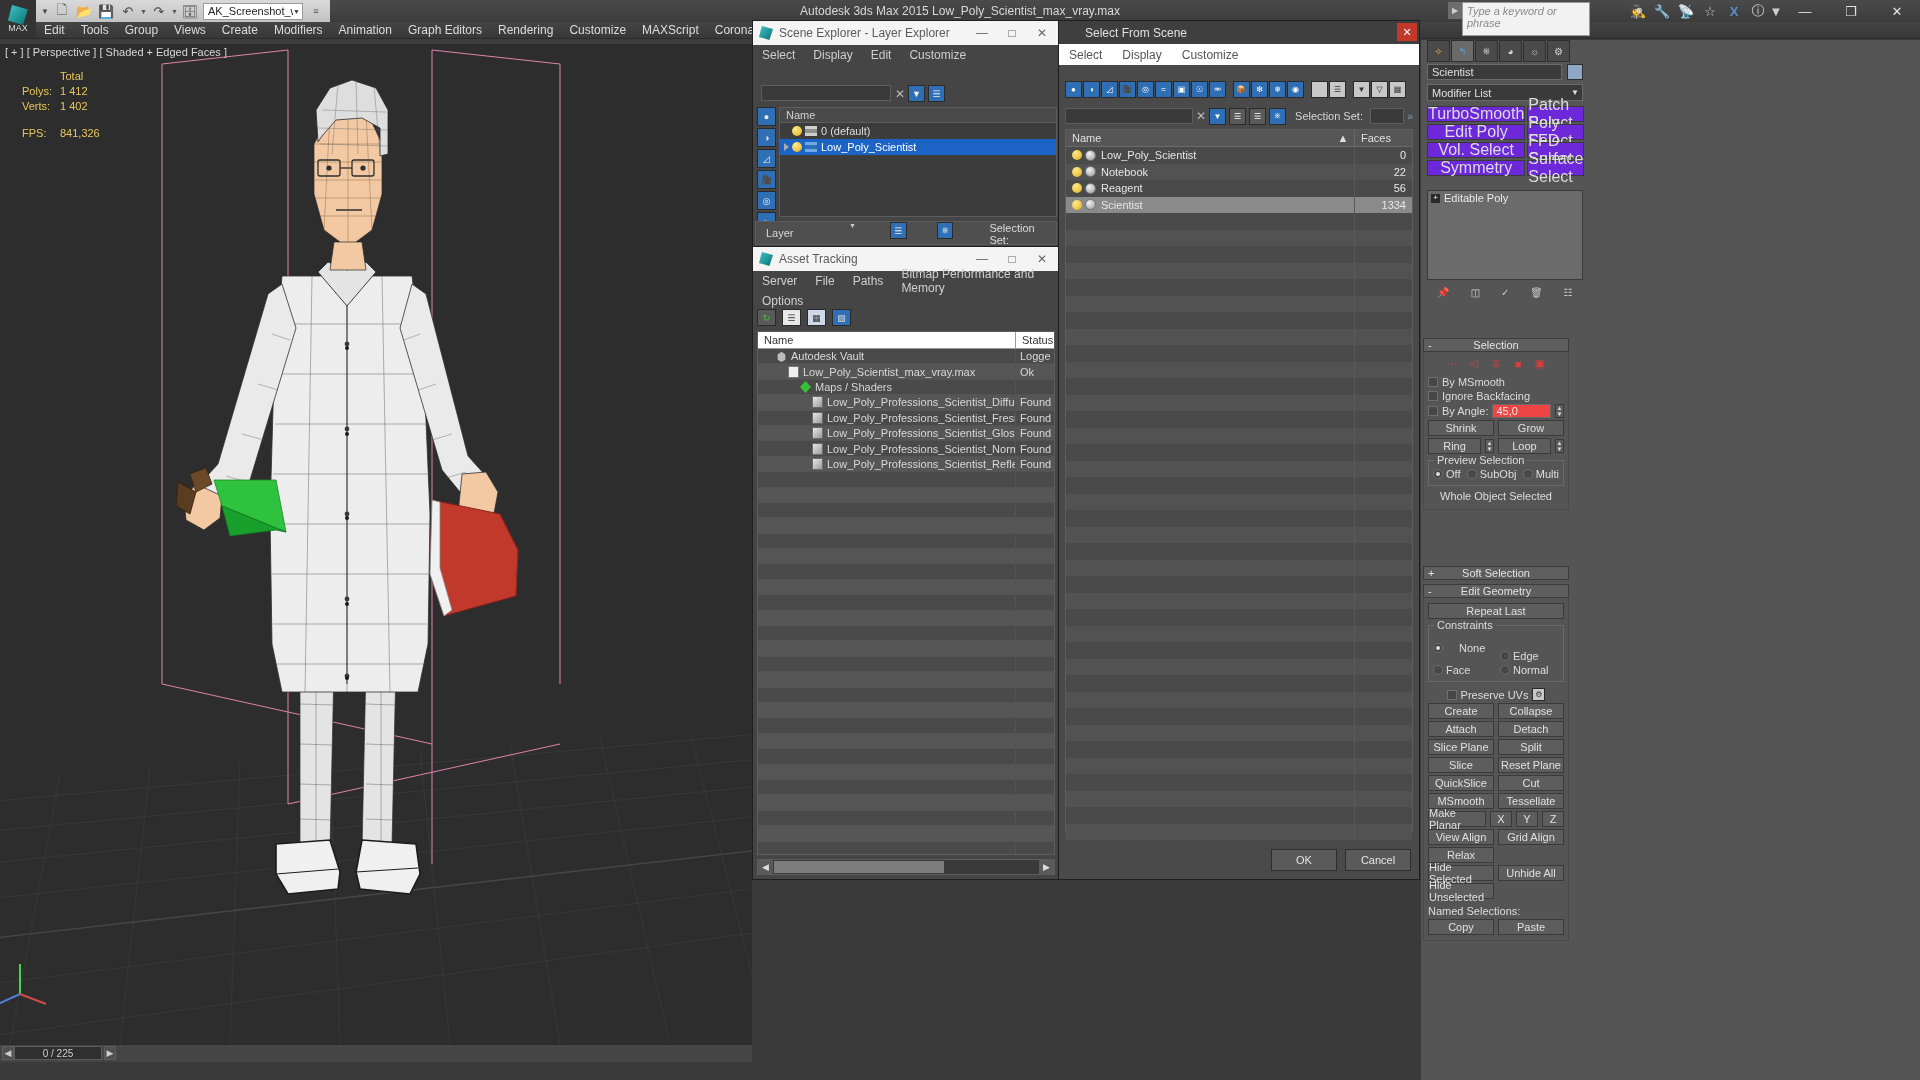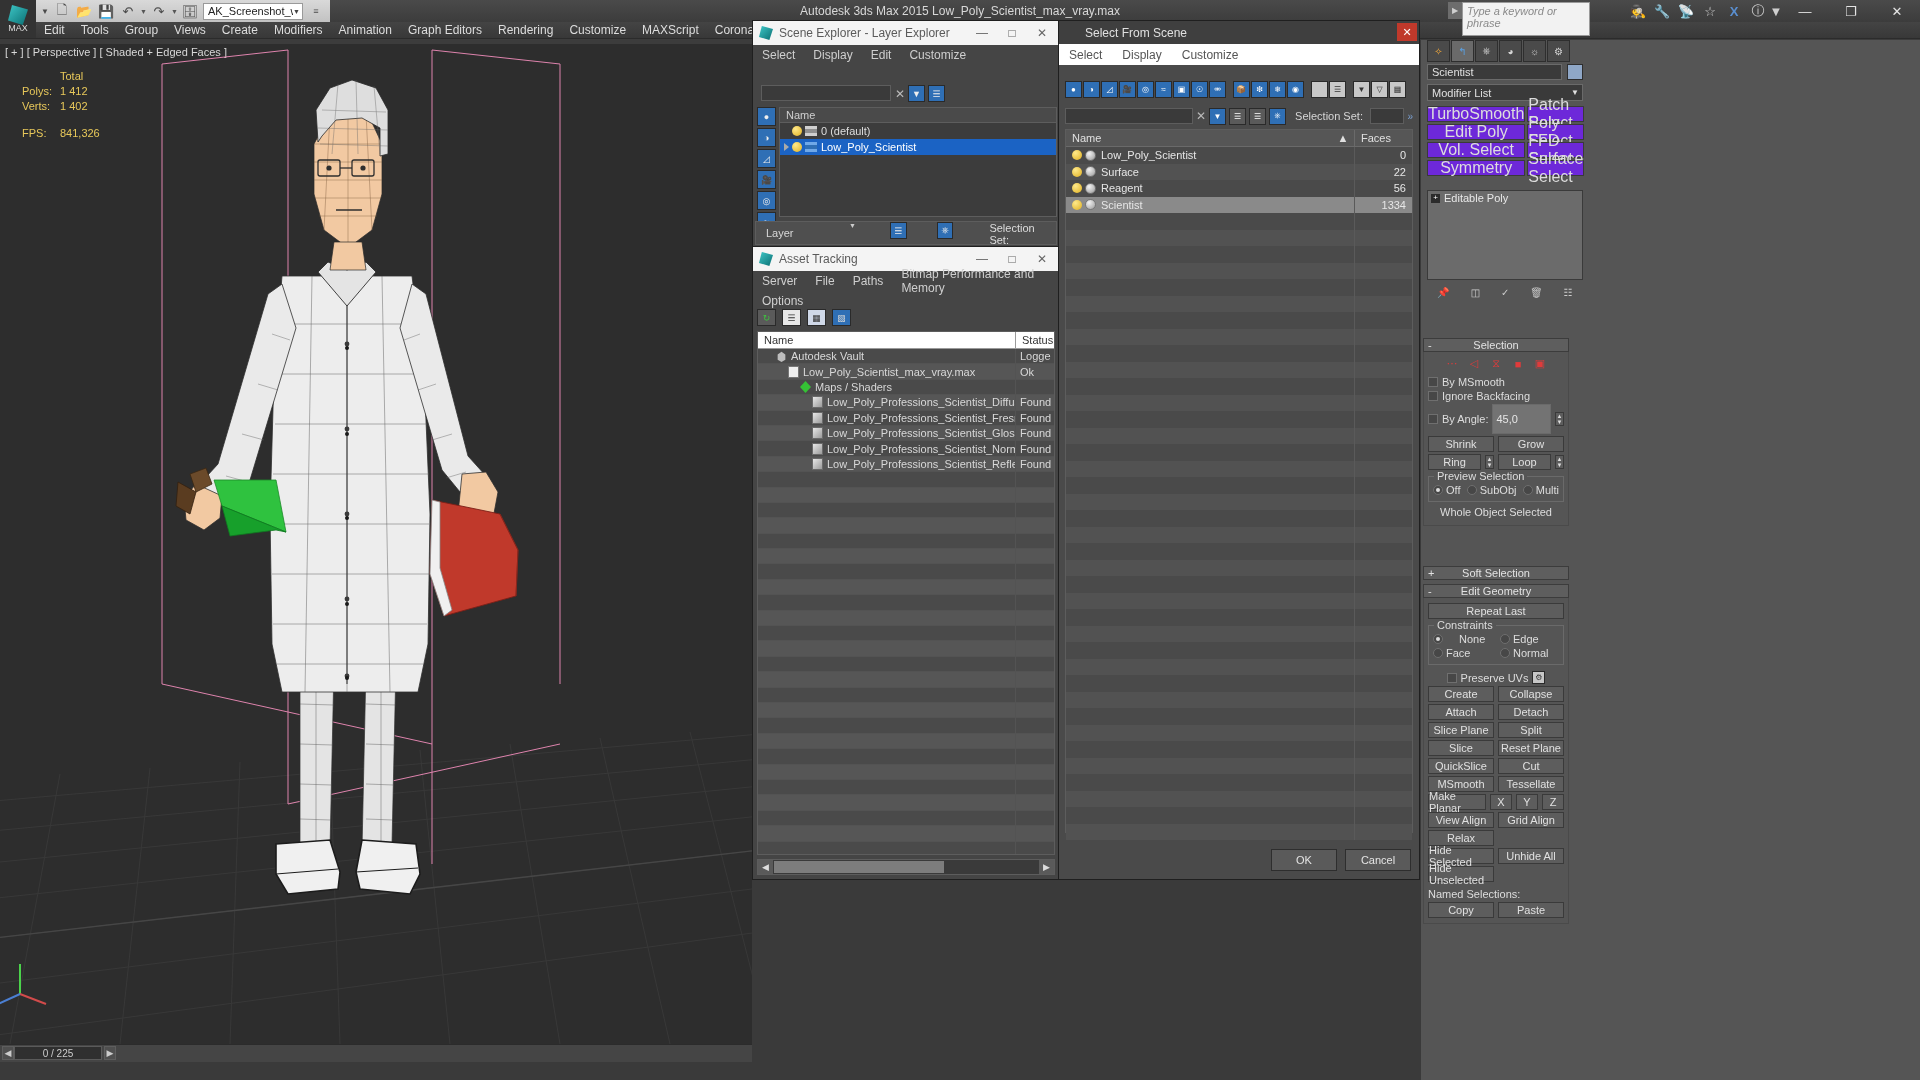--- a/index.html
+++ b/index.html
@@ -250,22 +250,22 @@
   .roll-hdr .sign{ position:absolute; left:4px; top:0;}
   .roll-body{ border:1px solid #4a4a4a; border-top:none; padding:3px 4px;}
   .rowline{ display:flex; align-items:center; gap:4px; margin:2px 0; font-size:11px; color:#ddd;}
   .cb{ width:10px; height:10px; background:#474747; border:1px solid #6f6f6f; flex:none;}
   .rb{ width:10px; height:10px; border-radius:50%; background:#474747; border:1px solid #6f6f6f;
        flex:none; position:relative;}
   .rb.on::after{ content:''; position:absolute; left:2px; top:2px; width:4px; height:4px;
                  border-radius:50%; background:#ddd;}
   .btn{ background:#5d5d5d; border:1px solid #3a3a3a; color:#e0e0e0; font-size:11px;
         height:16px; display:flex; align-items:center; justify-content:center; flex:1;}
-  .numfield{ background:#737373; border:1px solid #6a6a6a; color:#e6e6e6; font-size:11px;
-             height:30px; padding-left:3px; display:flex; align-items:center;}
+  .numfield{ background:#ef4444; border:1px solid #6a6a6a; color:#e6e6e6; font-size:11px;
+             height:14px; padding-left:3px; display:flex; align-items:center;}
   .spin{ width:9px; height:14px; background:#5d5d5d; border:1px solid #3a3a3a;
          display:flex; flex-direction:column; align-items:center; justify-content:center;
          font-size:6px; color:#ddd; flex:none;}
   .grpbox{ border:1px solid #6a6a6a; padding:5px 4px 3px; margin-top:6px; position:relative;}
   .grplbl{ position:absolute; left:5px; top:-7px; background:#555; padding:0 3px;
            font-size:11px; color:#ddd;}
   .selicons{ display:flex; justify-content:center; gap:6px; padding:2px 0 4px;}
   .selicon{ width:16px; height:13px; display:flex; align-items:center; justify-content:center;
             font-size:11px; color:#e03b3b;}
   .ctr{ text-align:center; font-size:11px; color:#ddd; padding:4px 0;}
@@ -832,21 +832,21 @@
             <span class="dot"></span>
             <span>Low_Poly_Scientist</span>
           </div>
           <div class="r3"></div>
           <div class="r2">0</div>
         </div>
         <div class="ss-row alt">
           <div class="r1">
             <span class="bulb"></span>
             <span class="dot"></span>
-            <span>Surface</span>
+            <span>Notebook</span>
           </div>
           <div class="r3"></div>
           <div class="r2">22</div>
         </div>
         <div class="ss-row">
           <div class="r1">
             <span class="bulb"></span>
             <span class="dot"></span>
             <span>Reagent</span>
           </div>
@@ -1179,21 +1179,21 @@
       <div class="rowline">
         <span class="btn">Repeat Last</span>
       </div>
       <div class="grpbox">
         <span class="grplbl">Constraints</span>
         <div class="rowline">
           <span style="display:flex;align-items:center;gap:16px;width:50%;">
             <span class="rb on"></span>
             <span>None</span>
           </span>
-          <span style="display:flex;align-items:center;gap:3px;">
+          <span style="display:flex;align-items:center;gap:3px;margin-top:17px;">
             <span class="rb"></span>
             <span>Edge</span>
           </span>
         </div>
         <div class="rowline">
           <span style="display:flex;align-items:center;gap:3px;width:50%;">
             <span class="rb"></span>
             <span>Face</span>
           </span>
           <span style="display:flex;align-items:center;gap:3px;">

